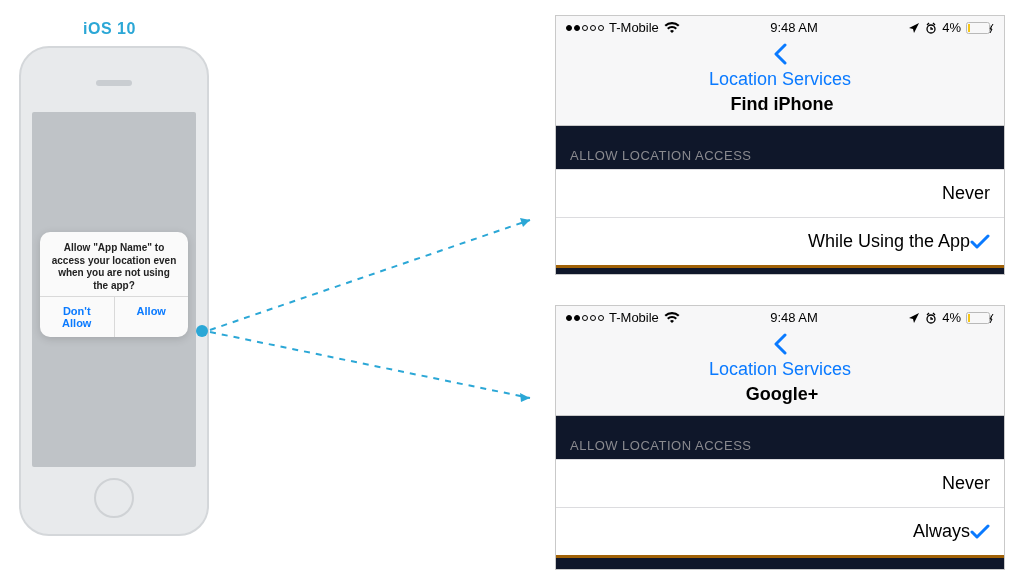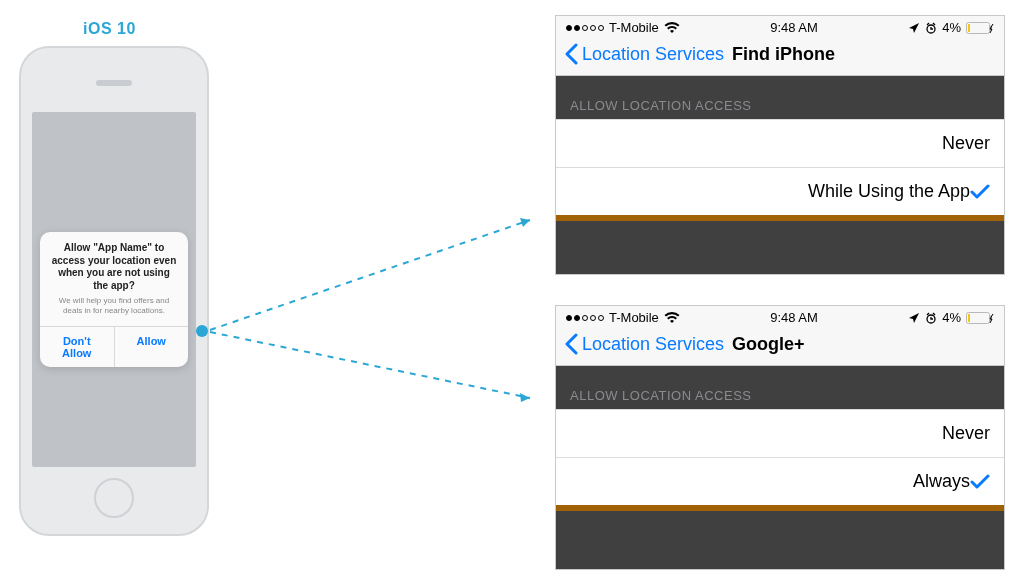--- a/index.html
+++ b/index.html
@@ -22,56 +22,55 @@
   .dialog-btn:first-child { border-right:1px solid #d9d9d9; }
   .dot { position:absolute; width:12px; height:12px; background:#2ba7d6; border-radius:50%; }
   .dot1 { left:196px; top:325px; }
 
   
   svg.arrows { position:absolute; left:0; top:0; width:1024px; height:585px; pointer-events:none; }
   .dash { stroke:#2ba7d6; stroke-width:2; stroke-dasharray:6 6; fill:none; }
   .arrowhead { fill:#2ba7d6; }
 
   
-  .panel { position:absolute; left:555px; width:450px; border:1px solid #c9c9c9; background:#404040; }
+  .panel { position:absolute; left:555px; width:450px; border:1px solid #c9c9c9; background:#0f172a; }
   .panel1 { top:15px; height:260px; }
   .panel2 { top:305px; height:265px; }
 
   .statusbar { display:flex; align-items:center; justify-content:space-between; padding:4px 10px 2px; font-size:13px; color:#000; background:#f7f7f8; }
   .status-left, .status-right { display:flex; align-items:center; gap:5px; }
   .signal-dots { display:flex; gap:2px; }
   .sigdot { width:6px; height:6px; border-radius:50%; border:1px solid #000; }
   .sigdot.filled { background:#000; }
   .wifi-icon svg, .loc-icon svg, .alarm-icon svg, .batt svg { display:block; }
   .batt-pct { font-size:13px; }
 
-  .navbar { display:flex; align-items:center; gap:4px; padding:6px 8px 10px; background:#f7f7f8; border-bottom:1px solid #c9c9c9; }
+  .navbar { display:flex; align-items:center; gap:4px; padding:6px 8px 10px; background:#f7f7f8; border-bottom:1px solid #c9c9c9;flex-direction:column; }
   .back-chevron svg { display:block; }
   .nav-back { color:#0a7aff; font-size:18px; }
   .nav-title { color:#000; font-size:18px; font-weight:700; margin-left:4px;text-align:center; }
 
   .section-header { padding:22px 14px 6px; font-size:13px; color:#8a8a8f; letter-spacing:0.5px; }
   .row { background:#fff; border-top:1px solid #dcdcdf; padding:13px 14px; font-size:18px; color:#000; display:flex; align-items:center; justify-content:flex-end; }
-  .row:last-child { border-bottom:6px solid #a16207; }
+  .row:last-child { border-bottom:3px solid #a16207; }
   .check svg { display:block; }
 
 </style>
 </head>
 <body>
 
 <div class="canvas">
 
   <div class="ios-label">iOS 10</div>
 
   <div class="phone">
     <div class="phone-speaker"></div>
     <div class="phone-screen">
       <div class="dialog">
         <div class="dialog-title">Allow "App Name" to access your location even when you are not using the app?</div>
-        <div class="dialog-sub">We will help you find offers and deals in for nearby locations.</div>
         <div class="dialog-btns">
           <div class="dialog-btn">Don't Allow</div>
           <div class="dialog-btn">Allow</div>
         </div>
       </div>
     </div>
     <div class="phone-home"></div>
   </div>
 
   <div class="dot dot1"></div>

